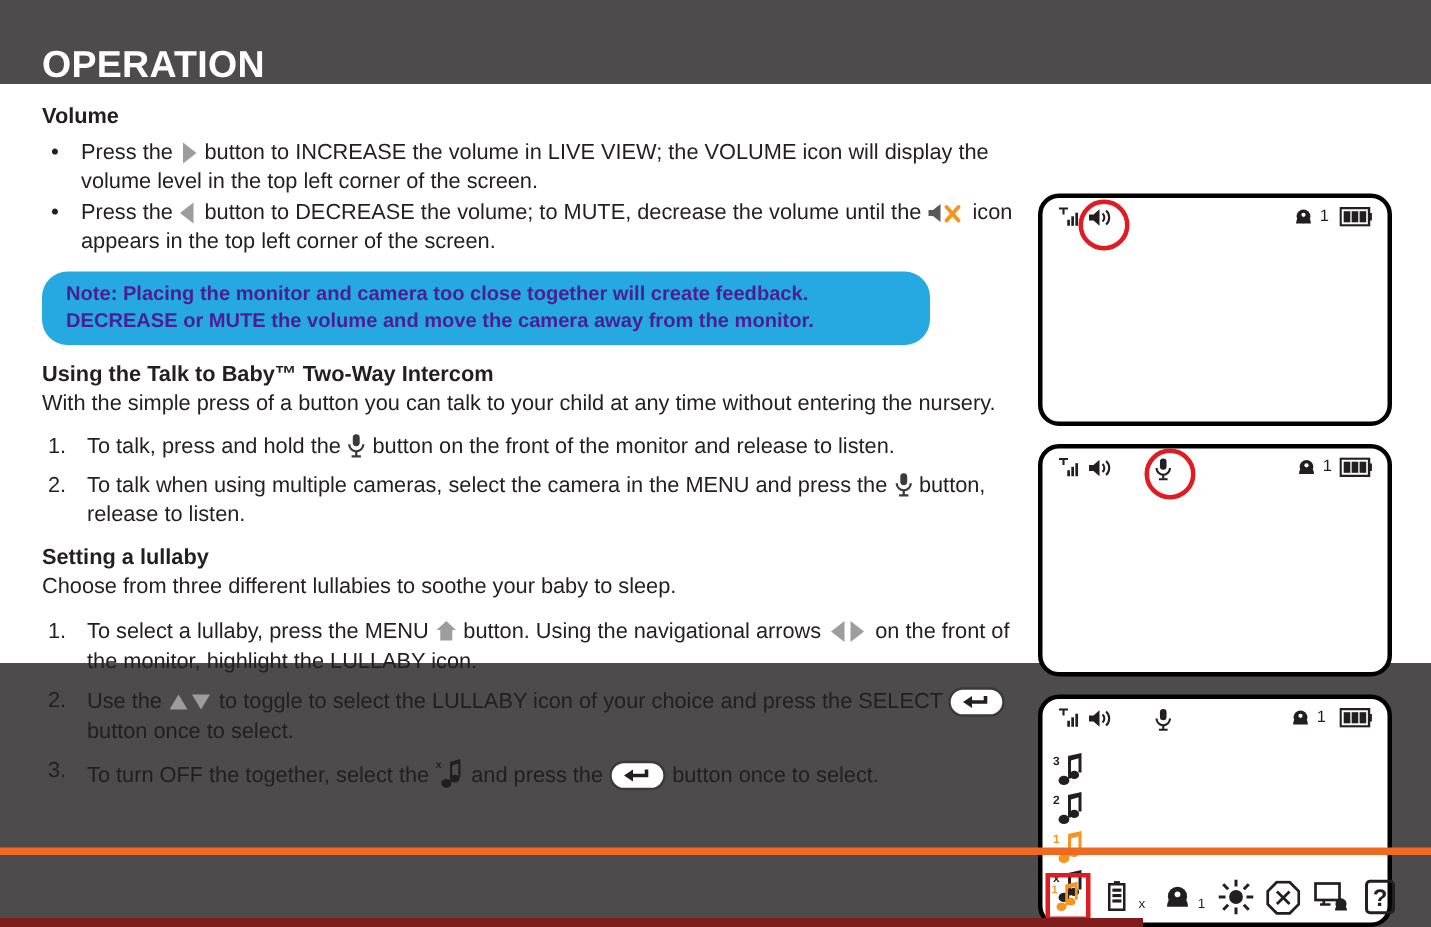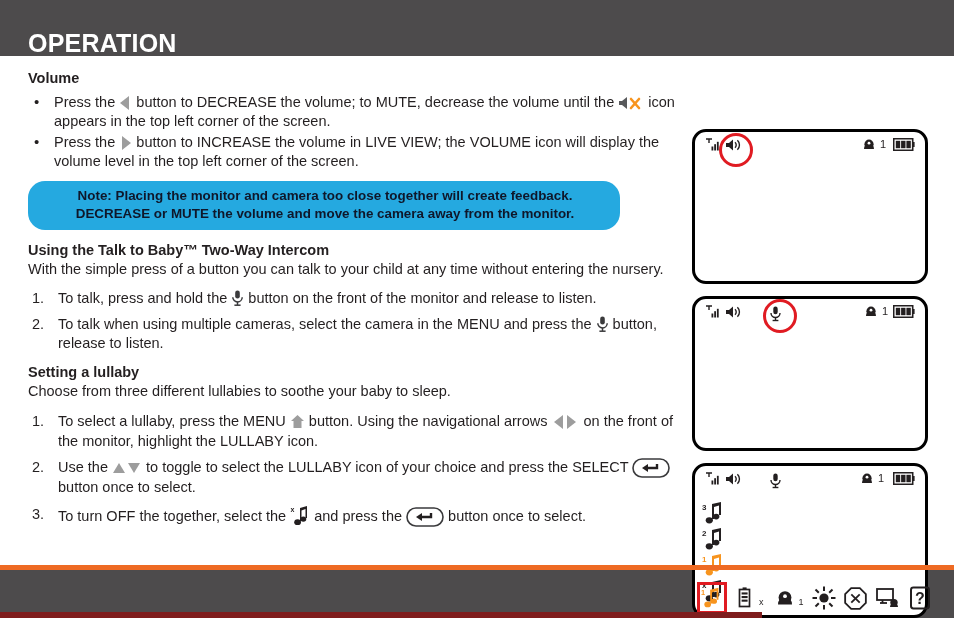--- a/index.html
+++ b/index.html
@@ -32,21 +32,21 @@
     letter-spacing: 0.2px;
     color: #ffffff;
     font-family: "Liberation Sans", sans-serif;
     line-height: 1;
     z-index: 5;
   }
   
   .content {
     position: absolute;
     left: 0; top: 56px;
-    width: 954px; height: 509px;
+    width: 954px; height: 386px;
     background: #ffffff;
   }
   .orange-rule {
     position: absolute;
     left: 0; top: 565px;
     width: 954px; height: 5px;
     background: #ee6a23;
   }
   
   .footer {
@@ -141,25 +141,24 @@
   .note {
     position: relative;
     margin: 10px 0 0 0;
     width: 592px;
     background: #25a9e0;
     border-radius: 17px;
     padding: 6px 14px 7px 16px;
     box-sizing: border-box;
   }
   .note div {
-    color: #0f172a;
+    color: #4c1d95;
     font-size: 13.4px;
     font-weight: bold;
     line-height: 1.34;
-    text-align: center;
   }
 
   
   .ic {
     display: inline-block;
     vertical-align: -3px;
     position: relative;
   }
   .ic svg { display: block; }
 
@@ -247,47 +246,47 @@
   <div class="header-title">OPERATION</div>
 
   <div class="content">
 
     <div class="col-left">
 
       <div class="blk">
         <div class="h-sub">Volume</div>
 
         <ul class="bullets">
+          <li>
+            <span>Press the</span>
+            <span class="ic" style="vertical-align:-4px;">
+              <svg width="13" height="16" viewBox="0 0 13 16">
+                  <polygon points="3,1 3,15 12,8" fill="#9d9d9d"></polygon>
+                </svg>
+            </span>
+            <span>button to INCREASE the volume in LIVE VIEW; the VOLUME icon will display the volume level in the top left corner of the screen.</span>
+          </li>
           <li>
             <span>Press the</span>
             <span class="ic" style="vertical-align:-4px;">
               <svg width="13" height="16" viewBox="0 0 13 16">
                   <polygon points="10,1 10,15 1,8" fill="#9d9d9d"></polygon>
                 </svg>
             </span>
             <span>button to DECREASE the volume; to MUTE, decrease the volume until the</span>
             <span class="ic" style="vertical-align:-4px;">
               <svg width="26" height="16" viewBox="0 0 26 16">
                 <polygon points="1,6 4,6 9,2 9,14 4,10 1,10" fill="#58595b"></polygon>
                 <g stroke="#f7941e" stroke-width="2.6" stroke-linecap="round">
                   <line x1="13" y1="4" x2="21" y2="13"></line>
                   <line x1="21" y1="4" x2="13" y2="13"></line>
                 </g>
               </svg>
             </span>
             <span>icon appears in the top left corner of the screen.</span>
-          </li>
-          <li>
-            <span>Press the</span>
-            <span class="ic" style="vertical-align:-4px;">
-              <svg width="13" height="16" viewBox="0 0 13 16">
-                  <polygon points="3,1 3,15 12,8" fill="#9d9d9d"></polygon>
-                </svg>
-            </span>
-            <span>button to INCREASE the volume in LIVE VIEW; the VOLUME icon will display the volume level in the top left corner of the screen.</span>
           </li>
         </ul>
 
         <div class="note">
           <div>Note: Placing the monitor and camera too close together will create feedback.</div>
           <div>DECREASE or MUTE the volume and move the camera away from the monitor.</div>
         </div>
       </div>
 
       <div class="blk" style="margin-top:11px;">

